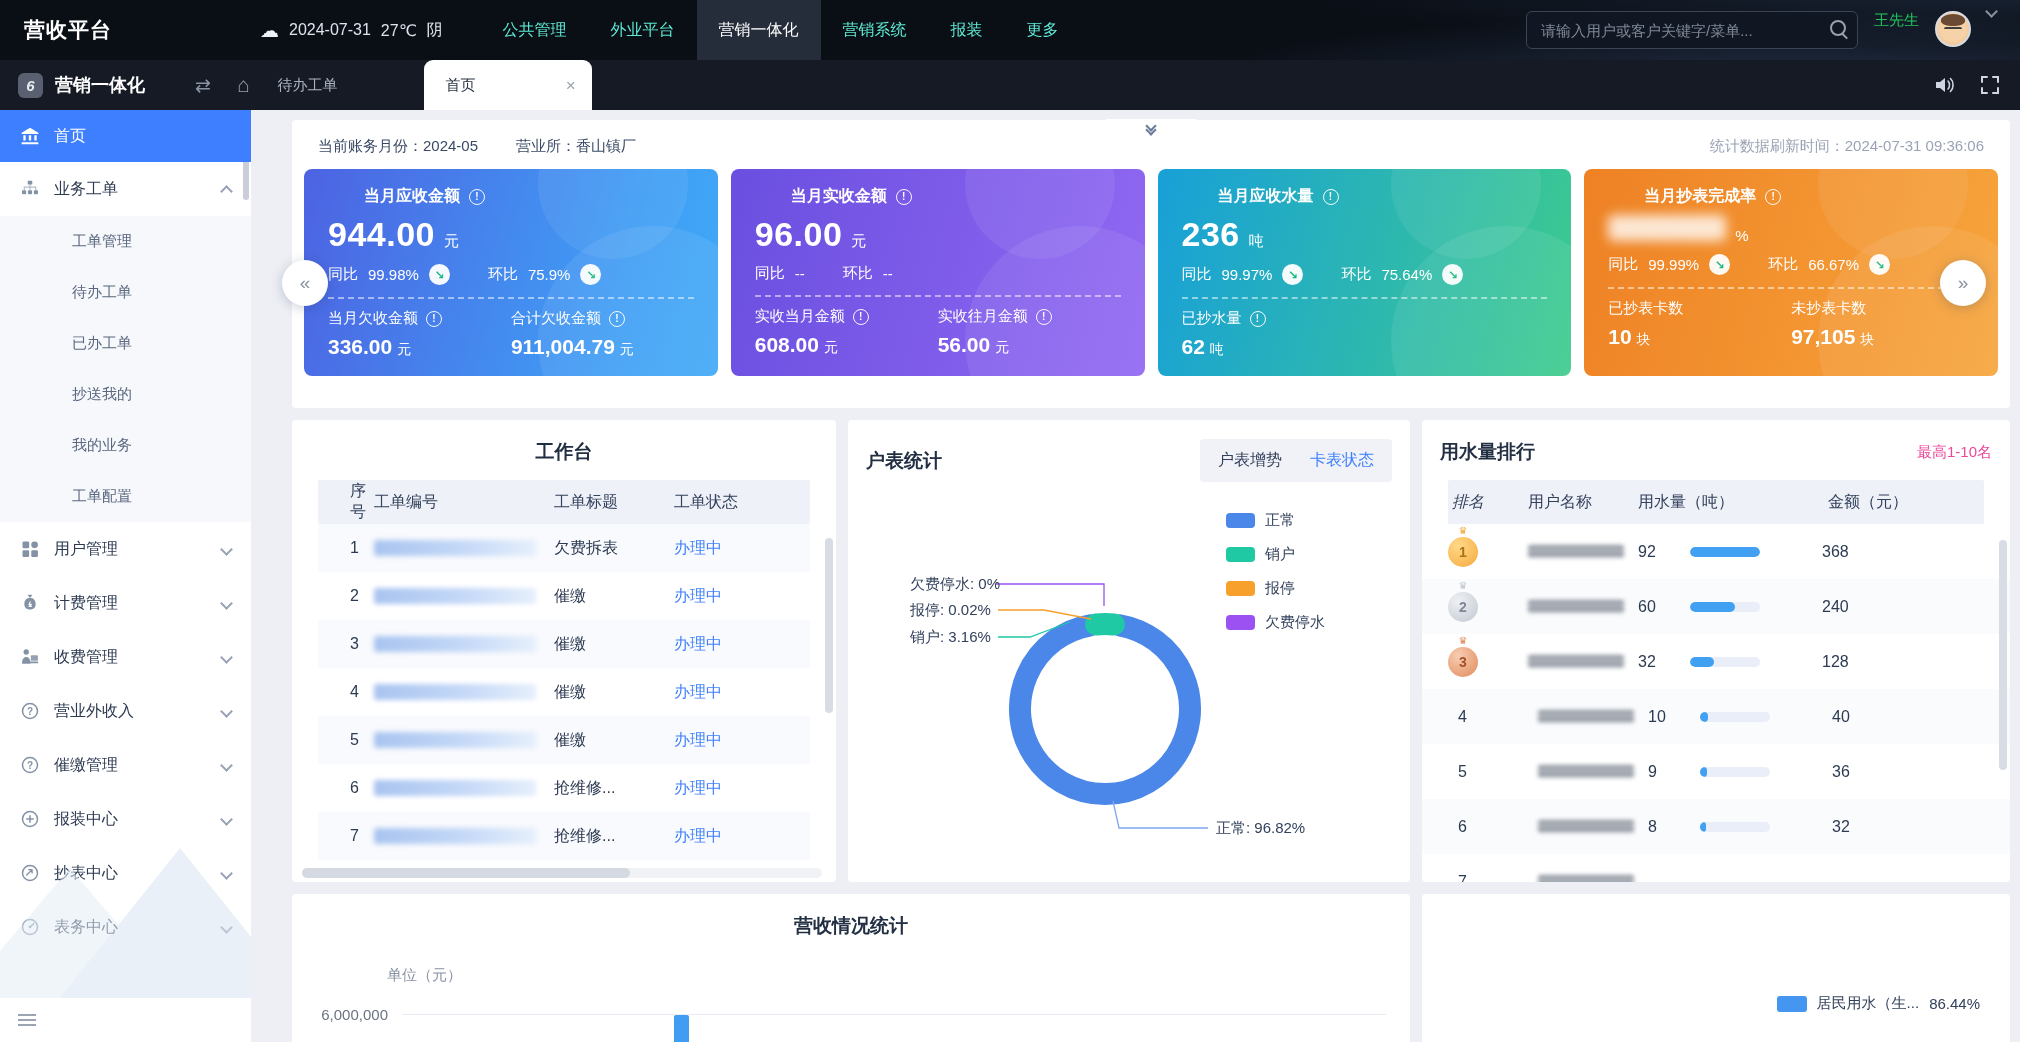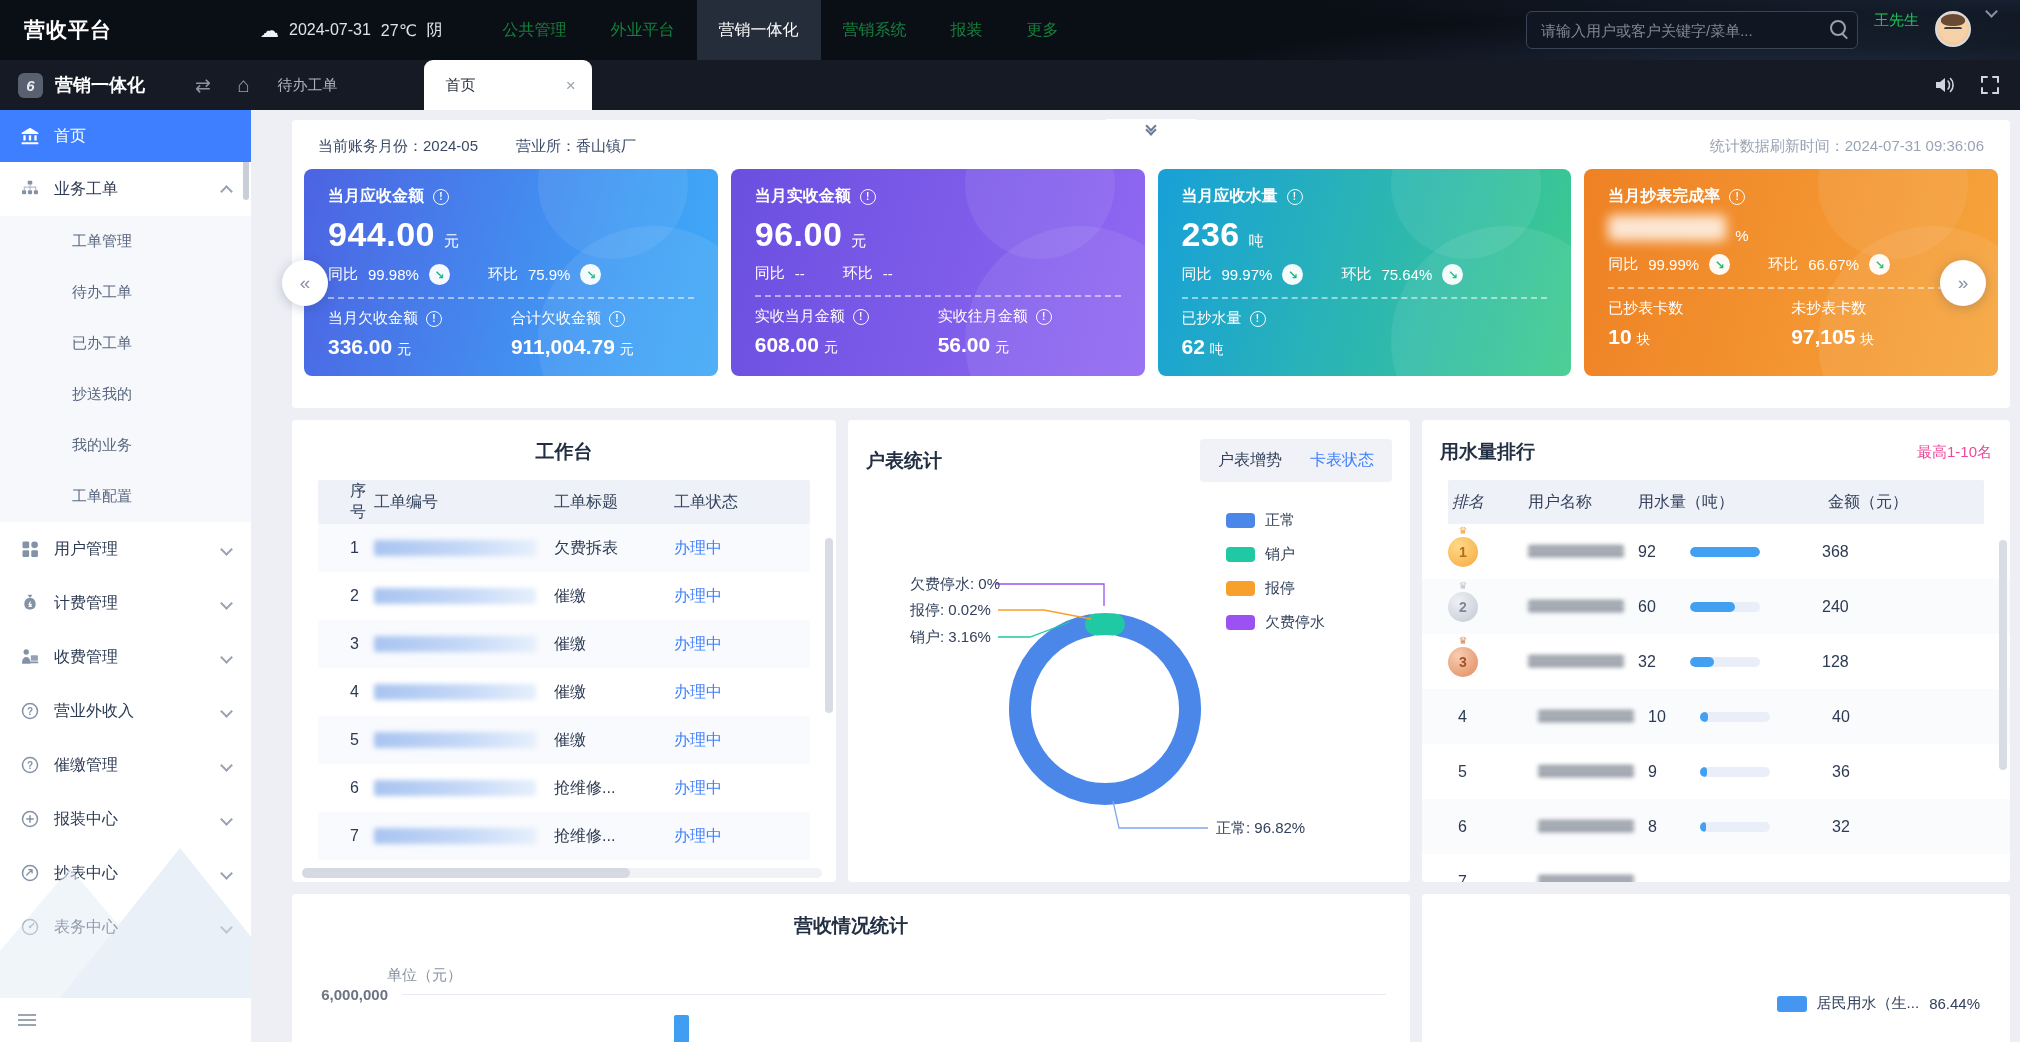--- a/index.html
+++ b/index.html
@@ -6,21 +6,21 @@
   body{width:2020px;height:1042px;position:relative;overflow:hidden;background:#edeff4;
        font-family:"Liberation Sans","DejaVu Sans",sans-serif;-webkit-font-smoothing:antialiased;}
   
   .topbar{position:absolute;top:0;left:0;right:0;height:60px;background:#0a0e15;display:flex;align-items:center;padding:0 24px;box-sizing:border-box;z-index:30;}
   .topbar::before{content:"";position:absolute;right:0;top:0;width:950px;height:100%;pointer-events:none;
     background:radial-gradient(ellipse at 78% 130%,rgba(70,95,140,.38),transparent 60%),radial-gradient(ellipse at 98% -10%,rgba(60,85,125,.28),transparent 55%);}
   .app-title{color:#fff;font-size:21px;font-weight:bold;letter-spacing:1px;}
   .weather{display:flex;align-items:center;gap:10px;color:#dde3ec;font-size:16px;margin-left:148px;}
   .cloud{font-size:19px;color:#eef2f8;}
   .top-nav{display:flex;height:60px;margin-left:38px;}
-  .top-nav .nav-item{display:flex;align-items:center;padding:0 22px;color:#15803d;font-size:16px;cursor:pointer;}
+  .top-nav .nav-item{display:flex;align-items:center;padding:0 22px;color:#5eead4;font-size:16px;cursor:pointer;}
   .top-nav .nav-item.active{background:#262d3a;color:#fff;}
   .top-right{margin-left:auto;display:flex;align-items:flex-start;gap:16px;position:relative;z-index:2;}
   .search-wrap{position:relative;width:332px;height:38px;}
   .search-wrap input{width:100%;height:100%;box-sizing:border-box;background:#111722;border:1px solid #3a4454;border-radius:6px;color:#cfd6e2;font-size:15px;padding:0 38px 0 14px;outline:none;font-family:inherit;}
   .search-wrap input::placeholder{color:#7e8796;}
   .mag{position:absolute;right:12px;top:9px;width:12px;height:12px;border:2px solid #98a1b0;border-radius:50%;}
   .mag::after{content:"";position:absolute;left:11px;top:11px;width:7px;height:2px;background:#98a1b0;transform:rotate(45deg);transform-origin:0 0;}
   .user-name{color:#22c55e;font-size:15px;}
   .avatar{width:36px;height:36px;border-radius:50%;border:2px solid #d8dce2;box-sizing:border-box;position:relative;overflow:hidden;background:radial-gradient(circle at 50% 45%,#f6d2a8 55%,#e9b787);}
   .avatar::before{content:"";position:absolute;left:4px;top:1px;width:24px;height:12px;border-radius:50% 50% 40% 40%;background:#6b4a33;}
@@ -70,21 +70,21 @@
   .overview-row .pair{margin-right:38px;}
   .overview-row .refresh{margin-left:auto;color:#9aa3b5;}
   .cards-row{display:flex;gap:13px;padding:0 12px;}
   .stat-card{flex:1;height:207px;border-radius:8px;color:#fff;padding:17px 24px;box-sizing:border-box;position:relative;overflow:hidden;}
   .stat-card::before{content:"";position:absolute;right:-50px;bottom:-80px;width:230px;height:230px;border-radius:50%;background:rgba(255,255,255,.08);}
   .stat-card::after{content:"";position:absolute;right:30px;top:-60px;width:150px;height:150px;border-radius:50%;background:rgba(255,255,255,.07);}
   .card-blue{background:linear-gradient(105deg,#4d63e2 0%,#3f9ef5 75%,#42aaf7 100%);}
   .card-purple{background:linear-gradient(105deg,#6a4fe0 0%,#9168f2 100%);}
   .card-teal{background:linear-gradient(105deg,#18a0d8 0%,#3ecb8d 100%);}
   .card-orange{background:linear-gradient(105deg,#ee8124 0%,#f7a53c 100%);}
-  .sc-title{display:flex;align-items:center;gap:9px;font-size:16px;font-weight:600;}
+  .sc-title{display:flex;align-items:center;gap:9px;font-size:16px;font-weight:600;margin-left:36px;}
   .info{width:16px;height:16px;border:1.5px solid rgba(255,255,255,.95);border-radius:50%;font-size:10px;font-weight:bold;display:inline-flex;align-items:center;justify-content:center;box-sizing:border-box;flex:0 0 16px;}
   .sc-value{margin-top:8px;font-size:34px;font-weight:bold;letter-spacing:.5px;display:flex;align-items:baseline;gap:9px;}
   .sc-value .unit{font-size:15px;font-weight:normal;}
   .redact{display:inline-block;width:118px;height:26px;border-radius:5px;background:rgba(255,255,255,.8);filter:blur(6px);}
   .sc-ratio{margin-top:10px;display:flex;align-items:center;gap:10px;font-size:15px;}
   .sc-ratio .gap{width:18px;}
   .trend{width:21px;height:21px;border-radius:50%;background:rgba(255,255,255,.95);color:#16b97f;font-size:12px;font-weight:bold;display:inline-flex;align-items:center;justify-content:center;}
   .sc-dash{border:none;border-top:2px dashed rgba(255,255,255,.5);margin:12px 0 10px;}
   .sc-bottom{display:flex;}
   .sc-bcol{width:50%;}
@@ -152,21 +152,21 @@
   .blur-name{display:block;width:96px;height:13px;border-radius:2px;background:linear-gradient(180deg,#8e949e 15%,#bfc4cb 45%,#868c97 72%,#ccd0d6);filter:blur(2.2px);}
   .bar-track{display:block;width:70px;height:10px;border-radius:5px;background:#e9eef8;overflow:hidden;}
   .bar-fill{display:block;height:100%;border-radius:5px;background:#41a0f2;}
   .rk-row.partial .bar-track{visibility:hidden;}
   .rk-vscroll{position:absolute;right:3px;top:120px;width:8px;height:230px;border-radius:4px;background:#d8dce4;cursor:pointer;}
   
   .bot-row{display:flex;gap:12px;height:220px;}
   .p-rev{width:1118px;}
   .p-nature{flex:1;}
   .unit-lbl{position:absolute;left:95px;top:72px;font-size:15px;color:#8a93a3;}
-  .axis-row{position:absolute;left:12px;right:24px;top:92px;display:flex;align-items:center;font-weight:bold;}
+  .axis-row{position:absolute;left:12px;right:24px;top:112px;display:flex;align-items:center;}
   .axis-tick{width:84px;text-align:right;font-size:15px;color:#6b7483;}
   .axis-line{flex:1;height:1px;background:#e8ebf1;margin-left:14px;}
   .mini-bar{position:absolute;left:382px;top:121px;width:15px;height:30px;background:#3f9ef2;border-radius:2px 2px 0 0;}
   .wn-legend{position:absolute;right:30px;top:100px;display:flex;align-items:center;gap:10px;font-size:15px;color:#33415c;cursor:pointer;}
   .wn-legend .sw{width:30px;height:16px;border-radius:3px;background:#4596f0;display:block;}
 </style>
 </head>
 <body>
 
 <div class="topbar">

